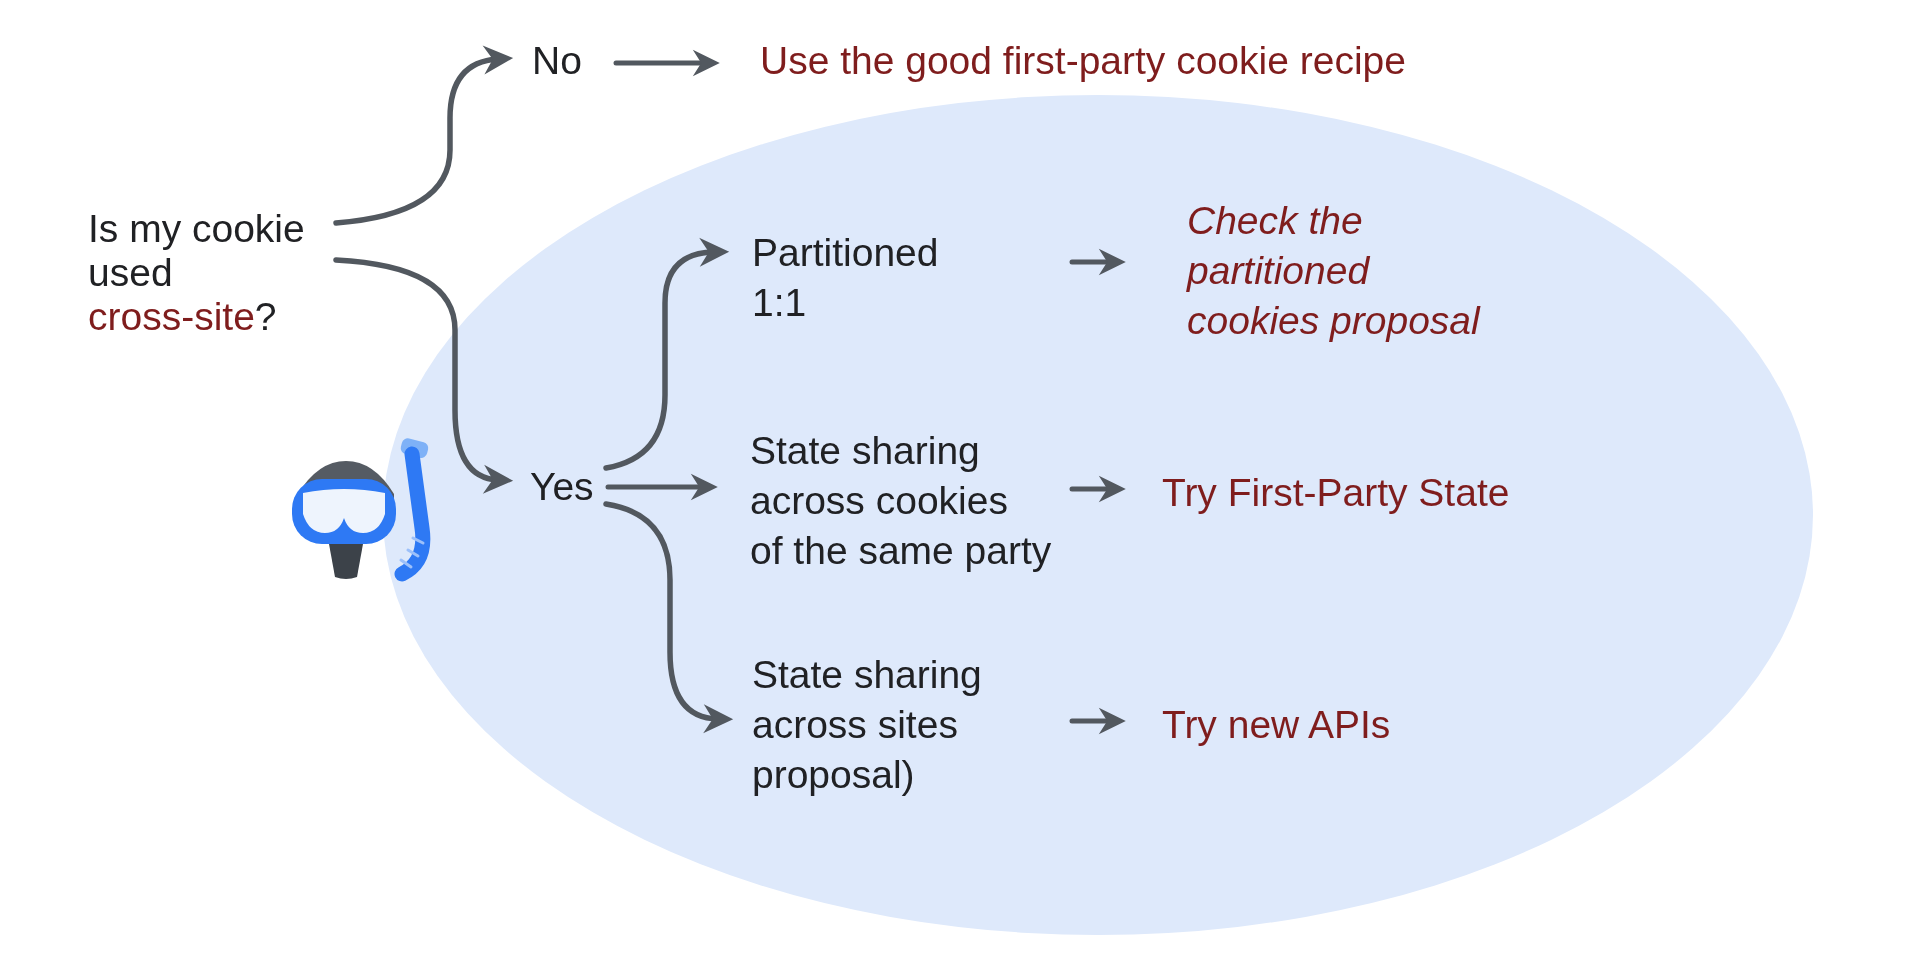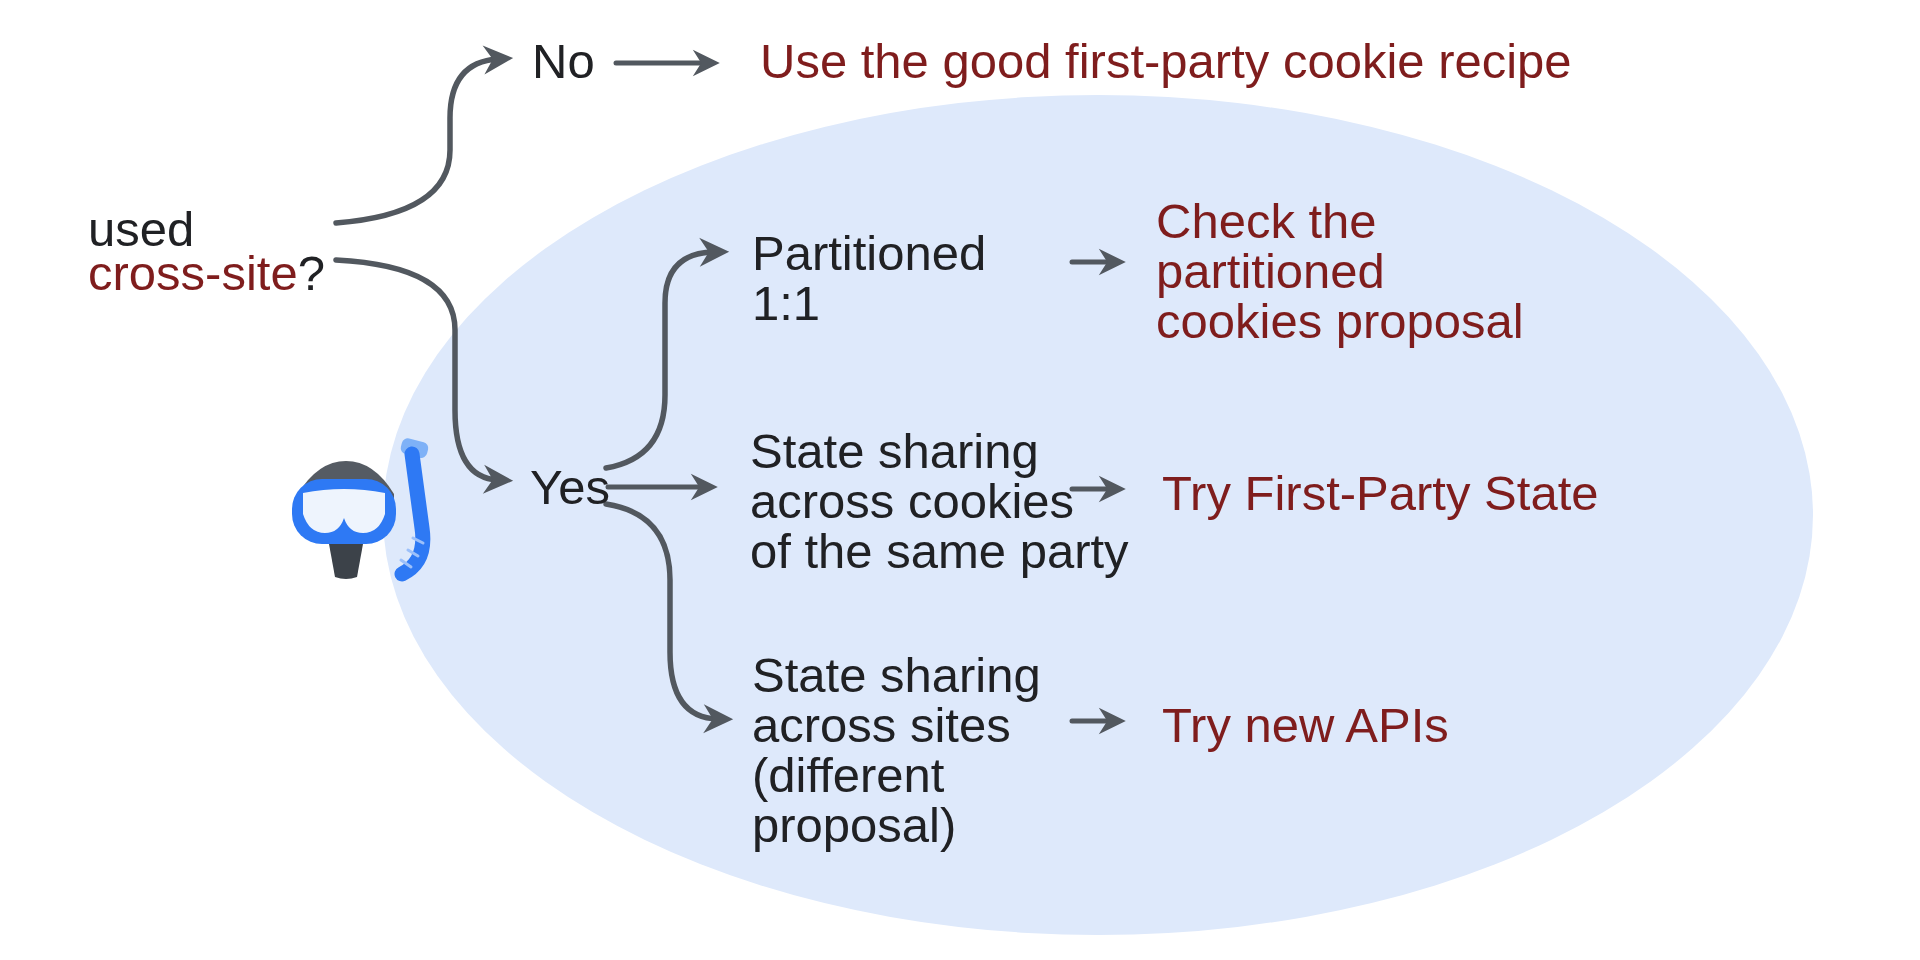--- a/index.html
+++ b/index.html
@@ -2,29 +2,29 @@
 <html><head>
 <meta charset="utf-8">
 <style>
   html,body{margin:0;padding:0;background:#fff;}
   .stage{
     position:relative;width:1920px;height:960px;background:#fff;overflow:hidden;
     font-family:"Liberation Sans",sans-serif;color:#202124;
   }
   .layer{position:absolute;left:0;top:0;width:1920px;height:960px;}
   svg.layer{z-index:0;}
-  .txt{position:absolute;z-index:2;font-size:49px;line-height:50px;white-space:nowrap;}
+  .txt{position:absolute;z-index:2;font-size:39px;line-height:50px;white-space:nowrap;}
   .dark{color:#202124;}
   .blue{color:#7f1d1d;}
   .q{left:88px;top:207px;line-height:44px;}
   .no-label{left:532px;top:36px;}
   .no-result{left:760px;top:36px;}
   .yes-label{left:530px;top:462px;text-align:center;}
   .opt1-label{left:752px;top:228px;}
-  .opt1-result{left:1156px;top:196px;}
+  .opt1-result{left:1187px;top:196px;font-style:italic;}
   .opt2-label{left:750px;top:426px;}
   .opt2-result{left:1162px;top:468px;}
   .opt3-label{left:752px;top:650px;}
   .opt3-result{left:1162px;top:700px;text-align:center;}
 </style>
 </head>
 <body>
 
 <div class="stage">
 
@@ -60,20 +60,21 @@
       <path d="M 412 454 L 422 528 Q 427 562 402 574" fill="none" stroke="#2e79f4" stroke-width="15" stroke-linecap="round"></path>
       <path d="M 413 538 L 423 543 M 408 550 L 418 556 M 401 560 L 411 567" stroke="#9cc0fa" stroke-width="3" fill="none" stroke-linecap="round"></path>
       <path d="M 298 494 Q 318 461 346 461 Q 374 461 394 494 L 394 506 L 298 506 Z" fill="#555b63"></path>
       <rect x="292" y="479" width="104" height="65" rx="30" fill="#2e79f4"></rect>
       <path d="M 303 493 Q 344 485 385 493 L 385 514 Q 379 533 363 533 Q 349 533 344 518 Q 339 533 325 533 Q 309 533 303 514 Z" fill="#eef4fd"></path>
       <path d="M 329 544 L 363 544 L 357 577 Q 346 581 335 577 Z" fill="#3c4249"></path>
     </g>
   </svg>
 
   <div class="txt q dark">
+    <div>Is my cookie</div>
     <div>used</div>
     <div><span class="blue">cross-site</span><span class="dark">?</span></div>
   </div>
 
   <div class="txt no-label dark">No</div>
   <div class="txt no-result blue">Use the good first-party cookie recipe</div>
 
   <div class="txt yes-label dark">Yes</div>
 
   <div class="txt opt1-label dark">
@@ -89,18 +90,17 @@
   <div class="txt opt2-label dark">
     <div>State sharing</div>
     <div>across cookies</div>
     <div>of the same party</div>
   </div>
   <div class="txt opt2-result blue">Try First-Party State</div>
 
   <div class="txt opt3-label dark">
     <div>State sharing</div>
     <div>across sites</div>
-    <div>(different</div>
     <div>proposal)</div>
   </div>
   <div class="txt opt3-result blue">Try new APIs</div>
 
 </div>
 
 </body></html>

